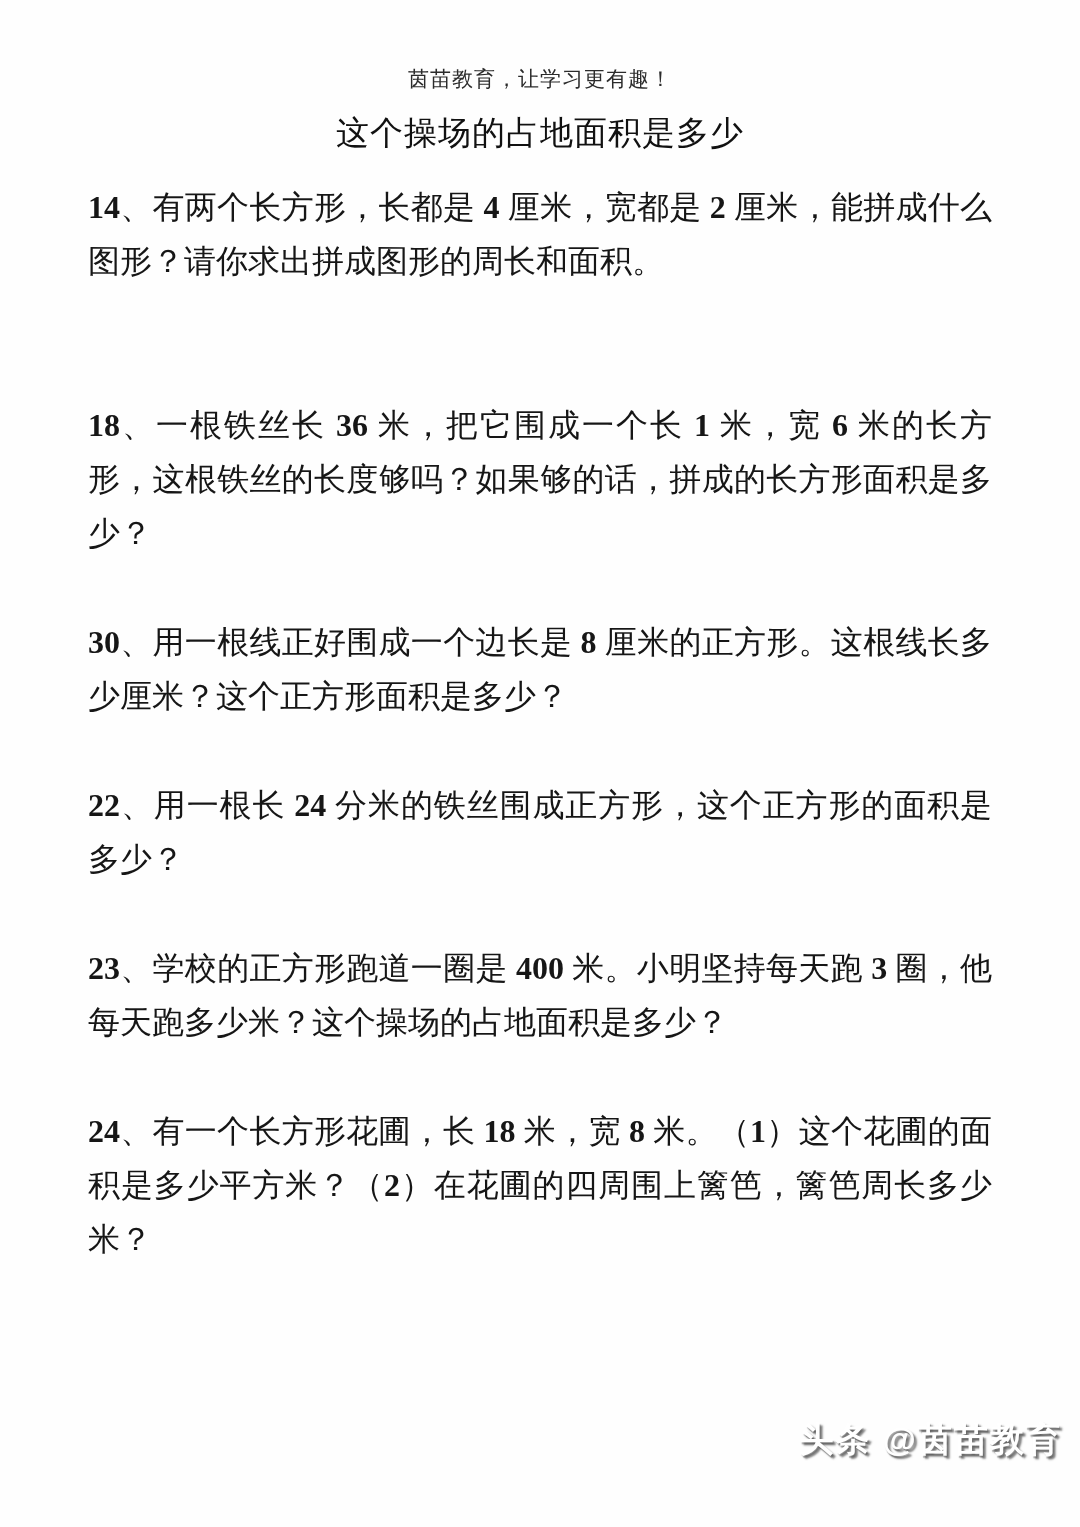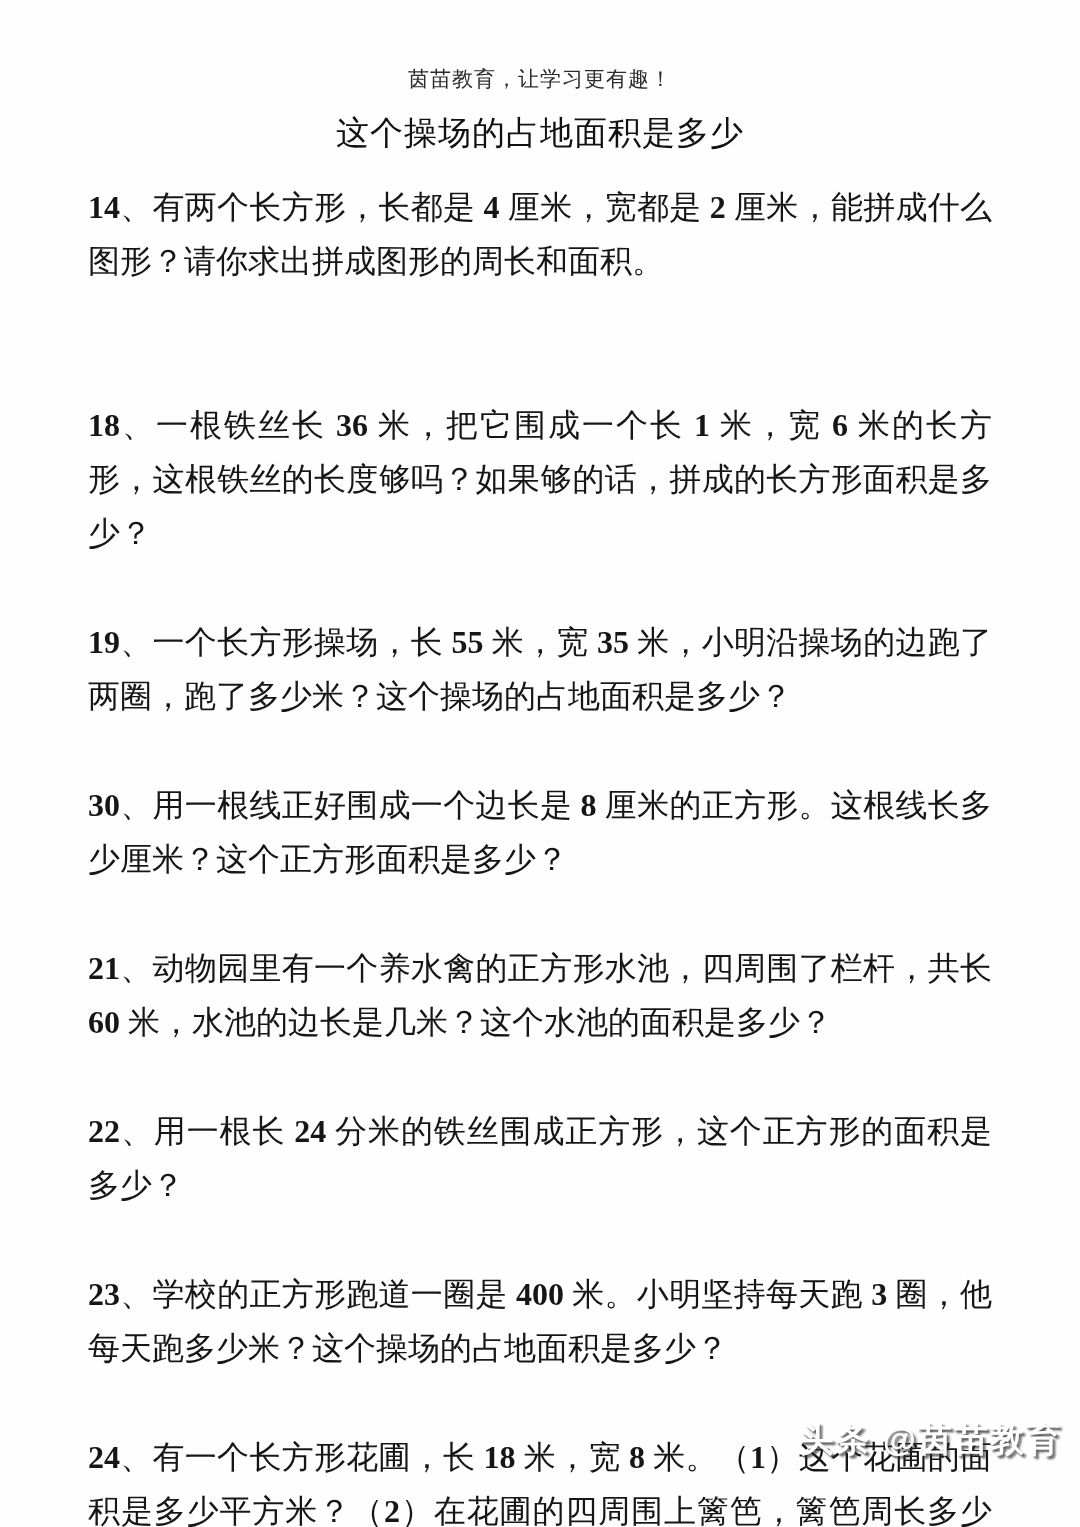--- a/index.html
+++ b/index.html
@@ -70,22 +70,20 @@
 <body>
 
 <div class="page">
   <p class="brand-header">茵苗教育，让学习更有趣！</p>
 
   <h1 class="page-title">这个操场的占地面积是多少</h1>
 
   <div class="problem-list">
       <p class="problem extra-space"><b>14</b>、有两个长方形，长都是 <b>4</b> 厘米，宽都是 <b>2</b> 厘米，能拼成什么图形？请你求出拼成图形的周长和面积。</p>
       <p class="problem"><b>18</b>、一根铁丝长 <b>36</b> 米，把它围成一个长 <b>1</b> 米，宽 <b>6</b> 米的长方形，这根铁丝的长度够吗？如果够的话，拼成的长方形面积是多少？</p>
-      <p class="problem"><b>19</b>、一个长方形操场，长 <b>55</b> 米，宽 <b>35</b> 米，小明沿操场的边跑了两圈，跑了多少米？这个操场的占地面积是多少？</p>
       <p class="problem"><b>30</b>、用一根线正好围成一个边长是 <b>8</b> 厘米的正方形。这根线长多少厘米？这个正方形面积是多少？</p>
-      <p class="problem"><b>21</b>、动物园里有一个养水禽的正方形水池，四周围了栏杆，共长 <b>60</b> 米，水池的边长是几米？这个水池的面积是多少？</p>
       <p class="problem"><b>22</b>、用一根长 <b>24</b> 分米的铁丝围成正方形，这个正方形的面积是多少？</p>
       <p class="problem"><b>23</b>、学校的正方形跑道一圈是 <b>400</b> 米。小明坚持每天跑 <b>3</b> 圈，他每天跑多少米？这个操场的占地面积是多少？</p>
       <p class="problem"><b>24</b>、有一个长方形花圃，长 <b>18</b> 米，宽 <b>8</b> 米。（<b>1</b>）这个花圃的面积是多少平方米？（<b>2</b>）在花圃的四周围上篱笆，篱笆周长多少米？</p>
     </div>
 
   <div class="watermark">头条 @茵苗教育</div>
 </div>
 
 </body></html>

